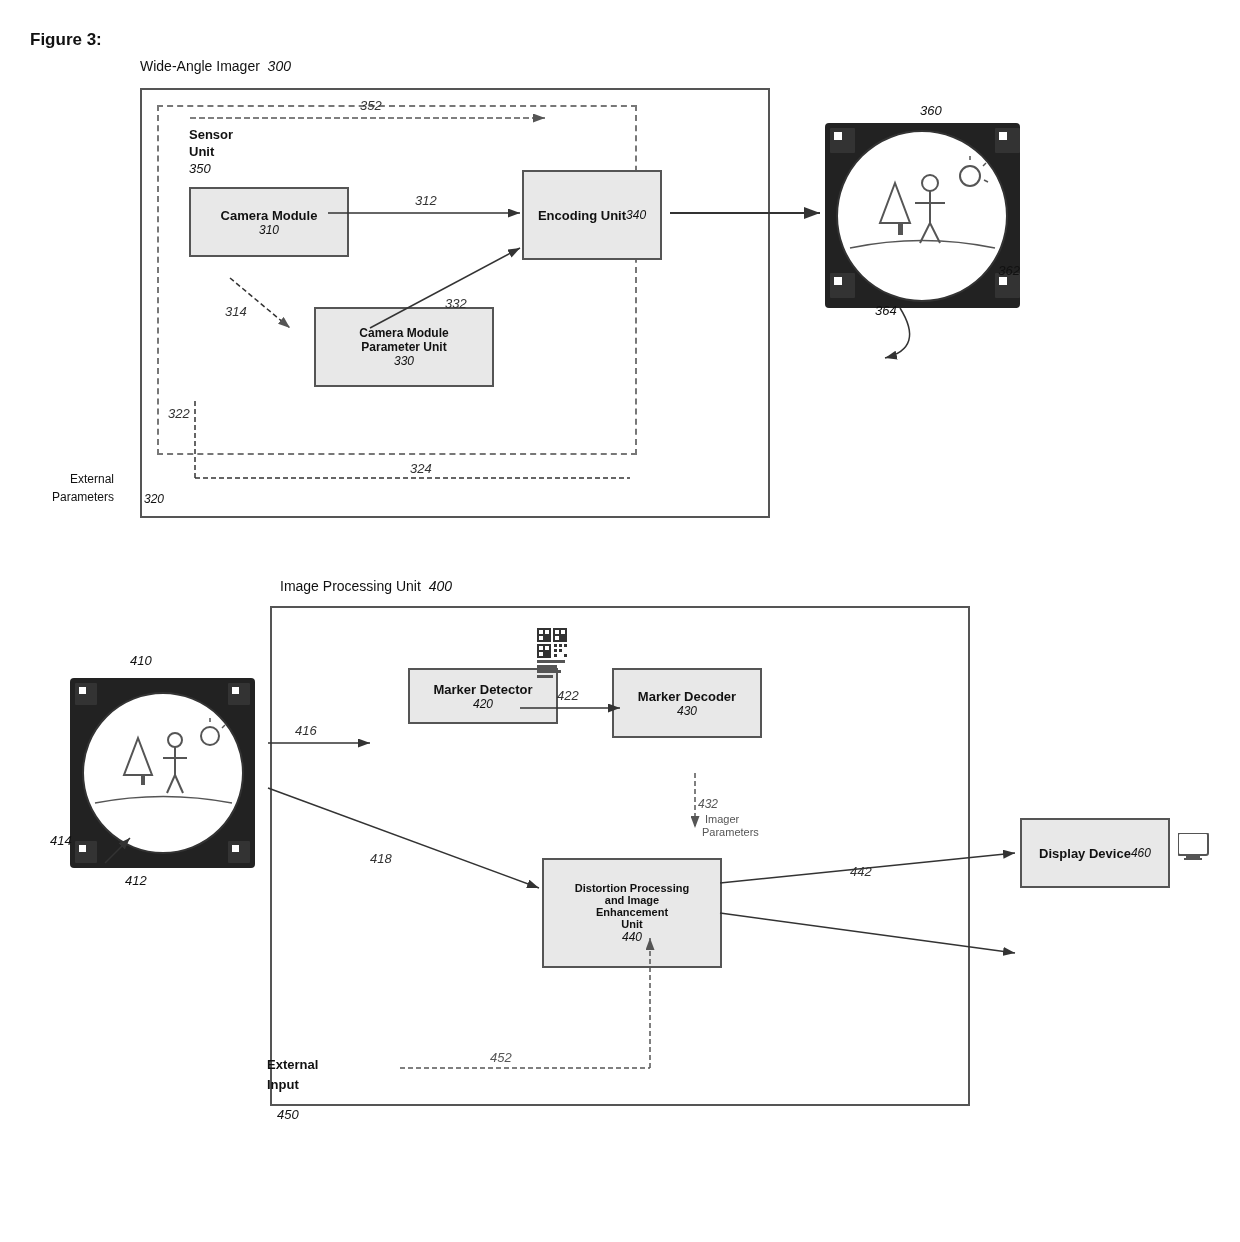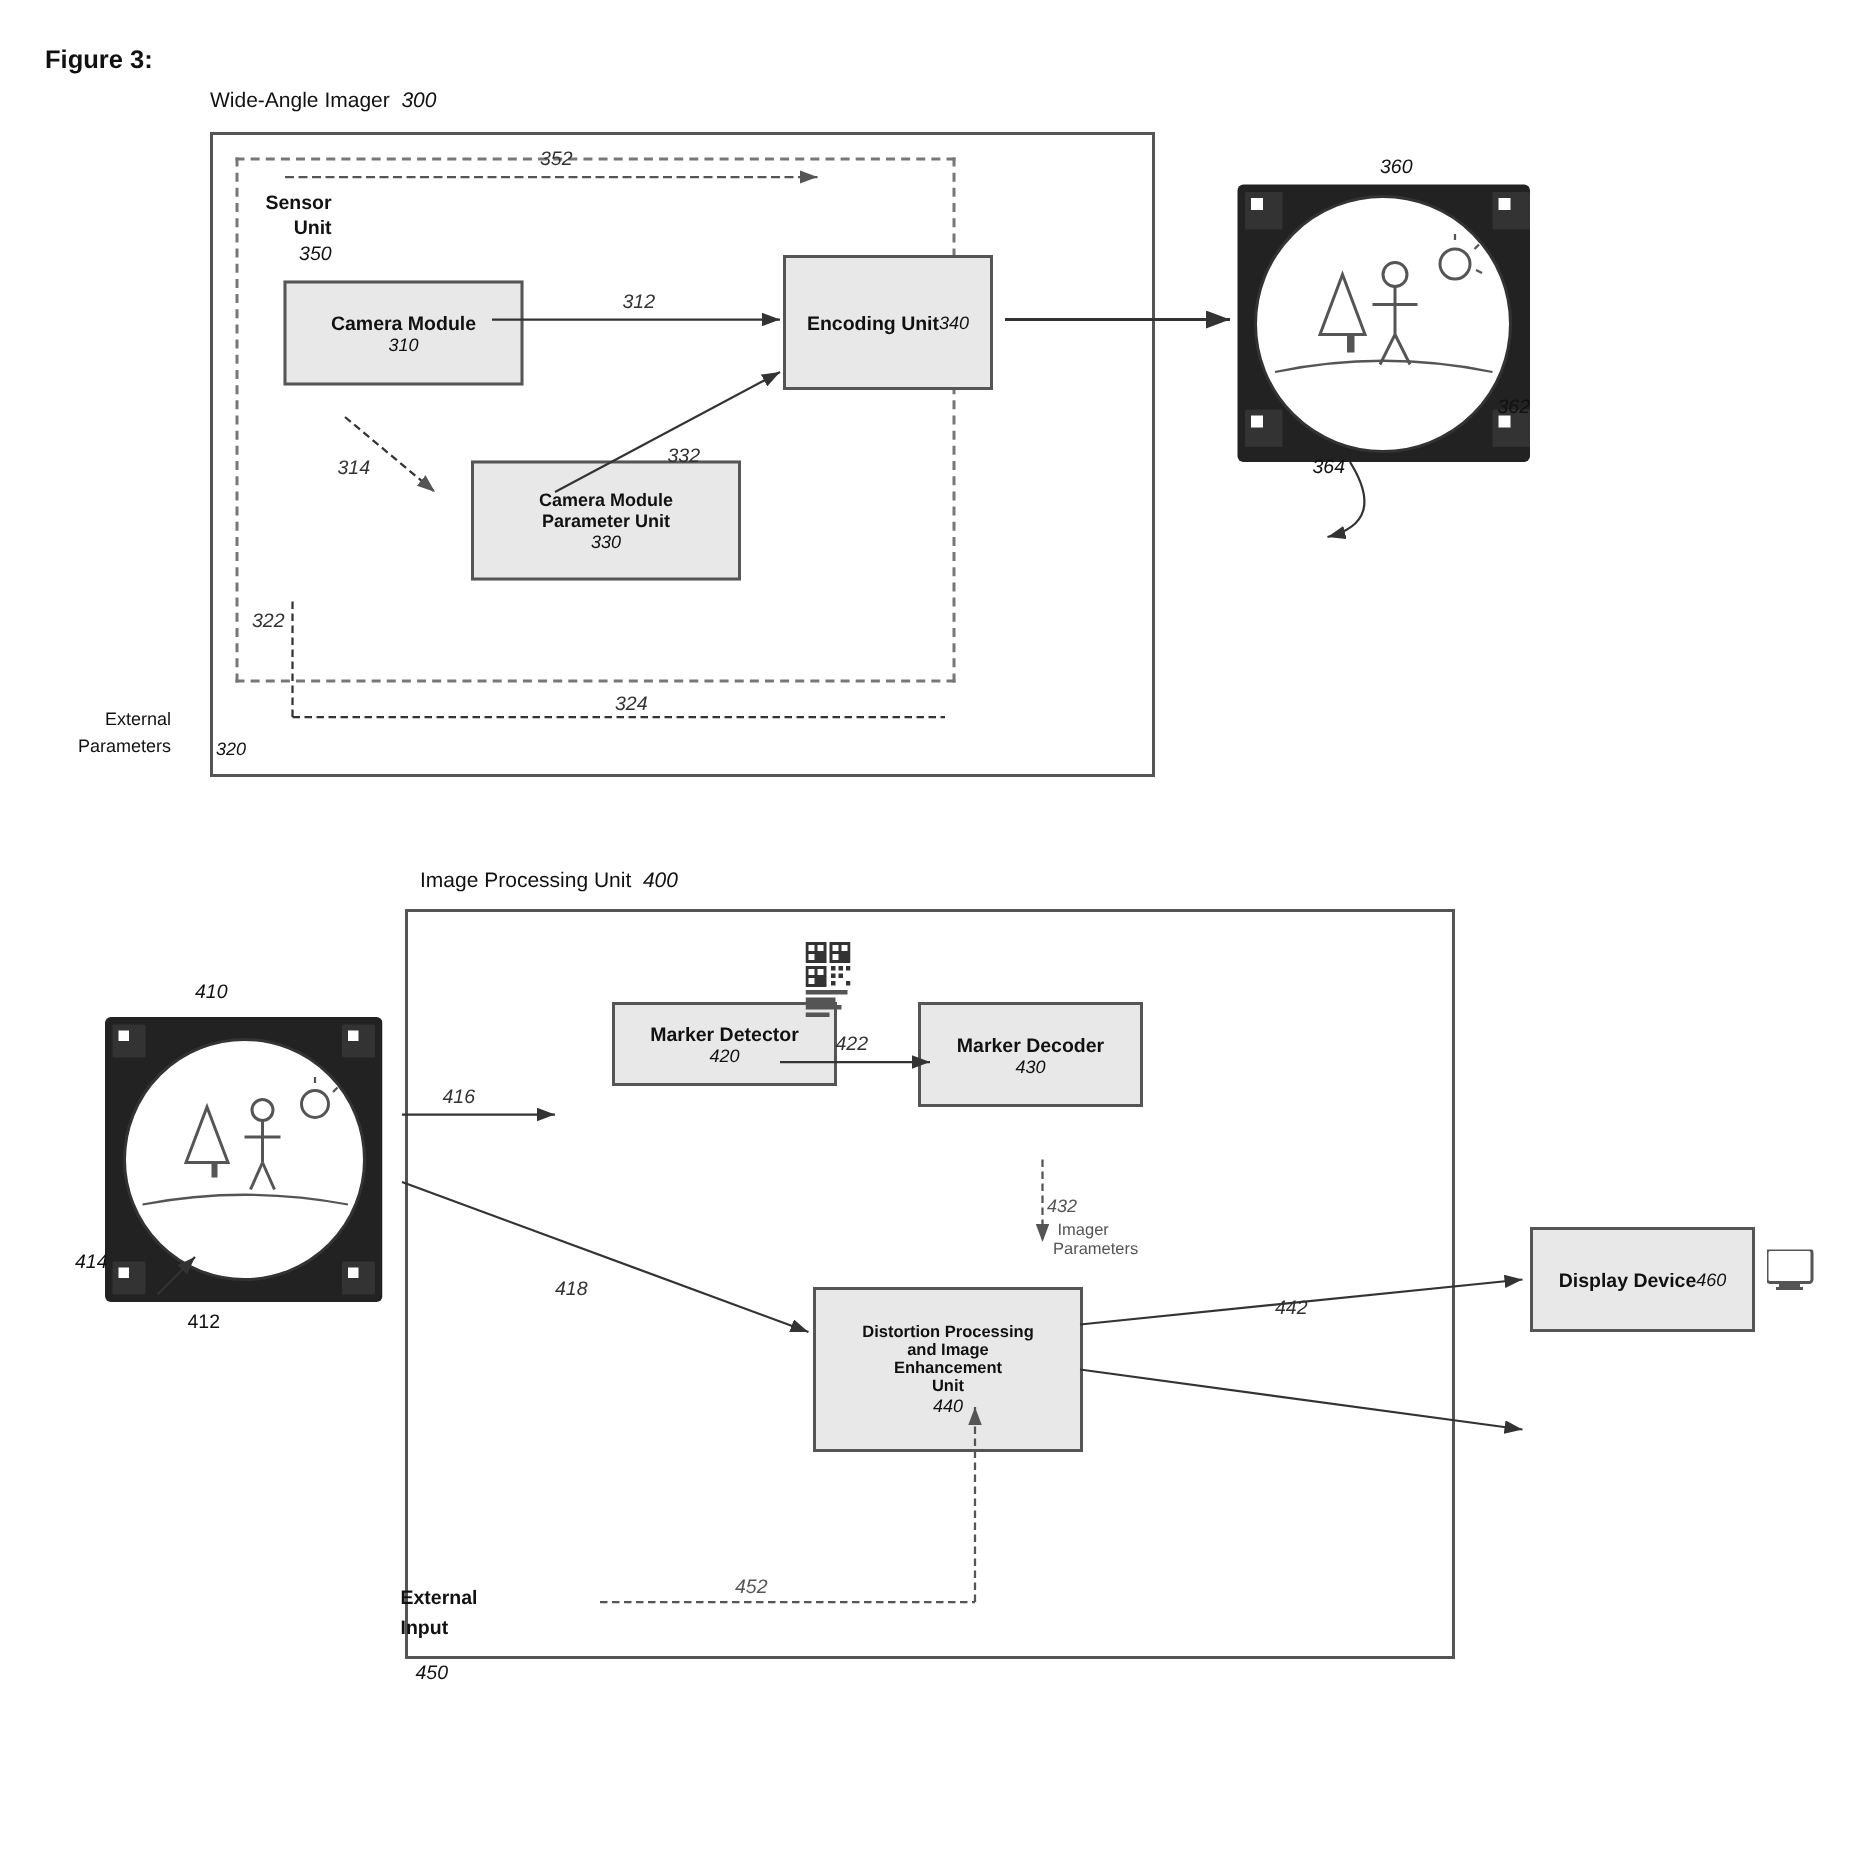--- a/index.html
+++ b/index.html
@@ -37,24 +37,24 @@
     }
     
     .fig3-sensor-box {
       position: absolute;
       top: 15px; left: 15px;
       width: 480px; height: 350px;
       border: 2px dashed #777;
     }
     .fig3-sensor-label {
       position: absolute;
-      top: 20px; left: 18px;
+      top: 20px; left: 30px;
       font-weight: bold;
       font-size: 13px;
-      text-align: right;
+      text-align: left;
       line-height: 1.3;
     }
     .fig3-sensor-num {
       font-style: italic;
       font-weight: normal;
       font-size: 13px;
     }
     
     .fig3-camera-box {
       position: absolute;
@@ -363,21 +363,21 @@
         <line x1="105" y1="97" x2="97" y2="115" stroke="#555" stroke-width="2"></line>
         <line x1="105" y1="97" x2="113" y2="115" stroke="#555" stroke-width="2"></line>
 
         <circle cx="140" cy="58" r="9" fill="none" stroke="#555" stroke-width="2"></circle>
         <line x1="140" y1="44" x2="140" y2="40" stroke="#555" stroke-width="1.5"></line>
         <line x1="152" y1="50" x2="155" y2="47" stroke="#555" stroke-width="1.5"></line>
 
         <path d="M25 125 Q93 112 162 125" fill="none" stroke="#555" stroke-width="1.5"></path>
       </svg>
       
-      <div style="position:absolute;bottom:-20px;left:55px;font-size:13px;">412</div>
+      <div style="position:absolute;bottom:-20px;left:55px;font-style:italic;font-size:13px;">412</div>
       
       <div style="position:absolute;bottom:20px;left:-20px;font-style:italic;font-size:13px;">414</div>
     </div>
 
     <div class="fig4-display-box">
       <div class="box-label">Display Device</div>
       <div class="box-num">460</div>
     </div>
 
     <div style="position:absolute;top:255px;left:1148px;">

